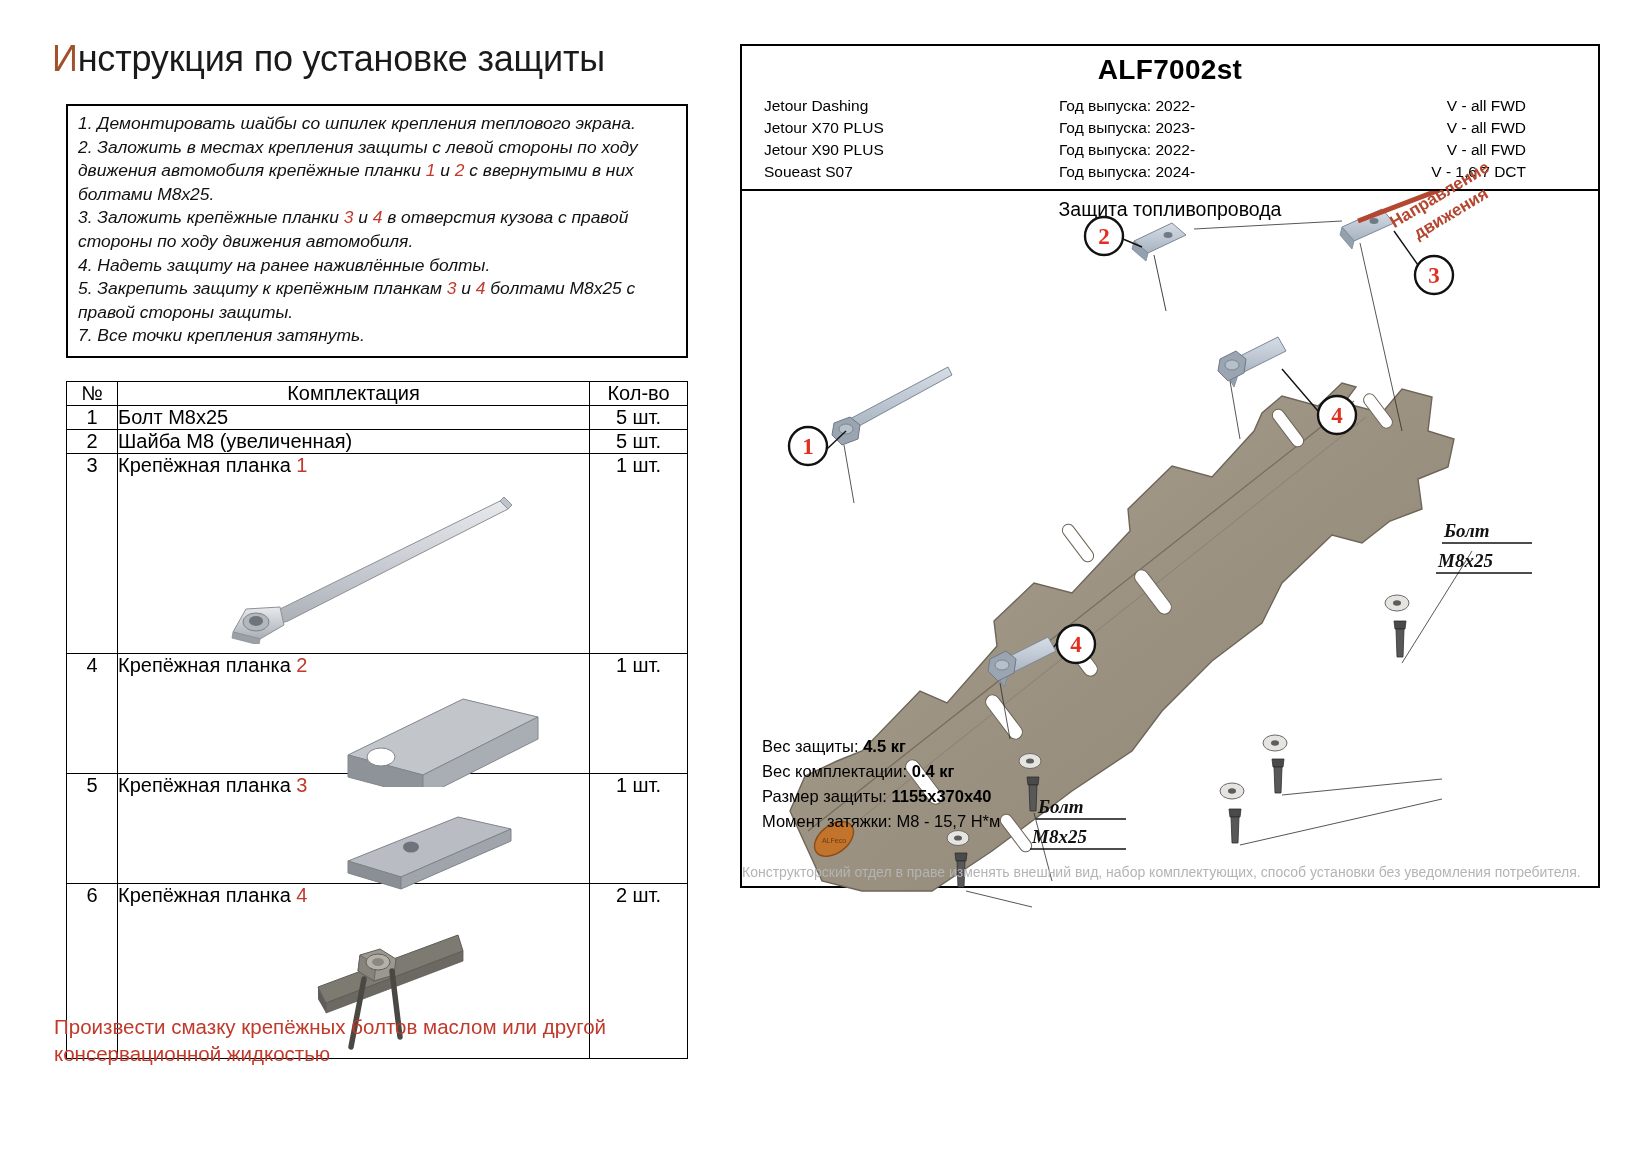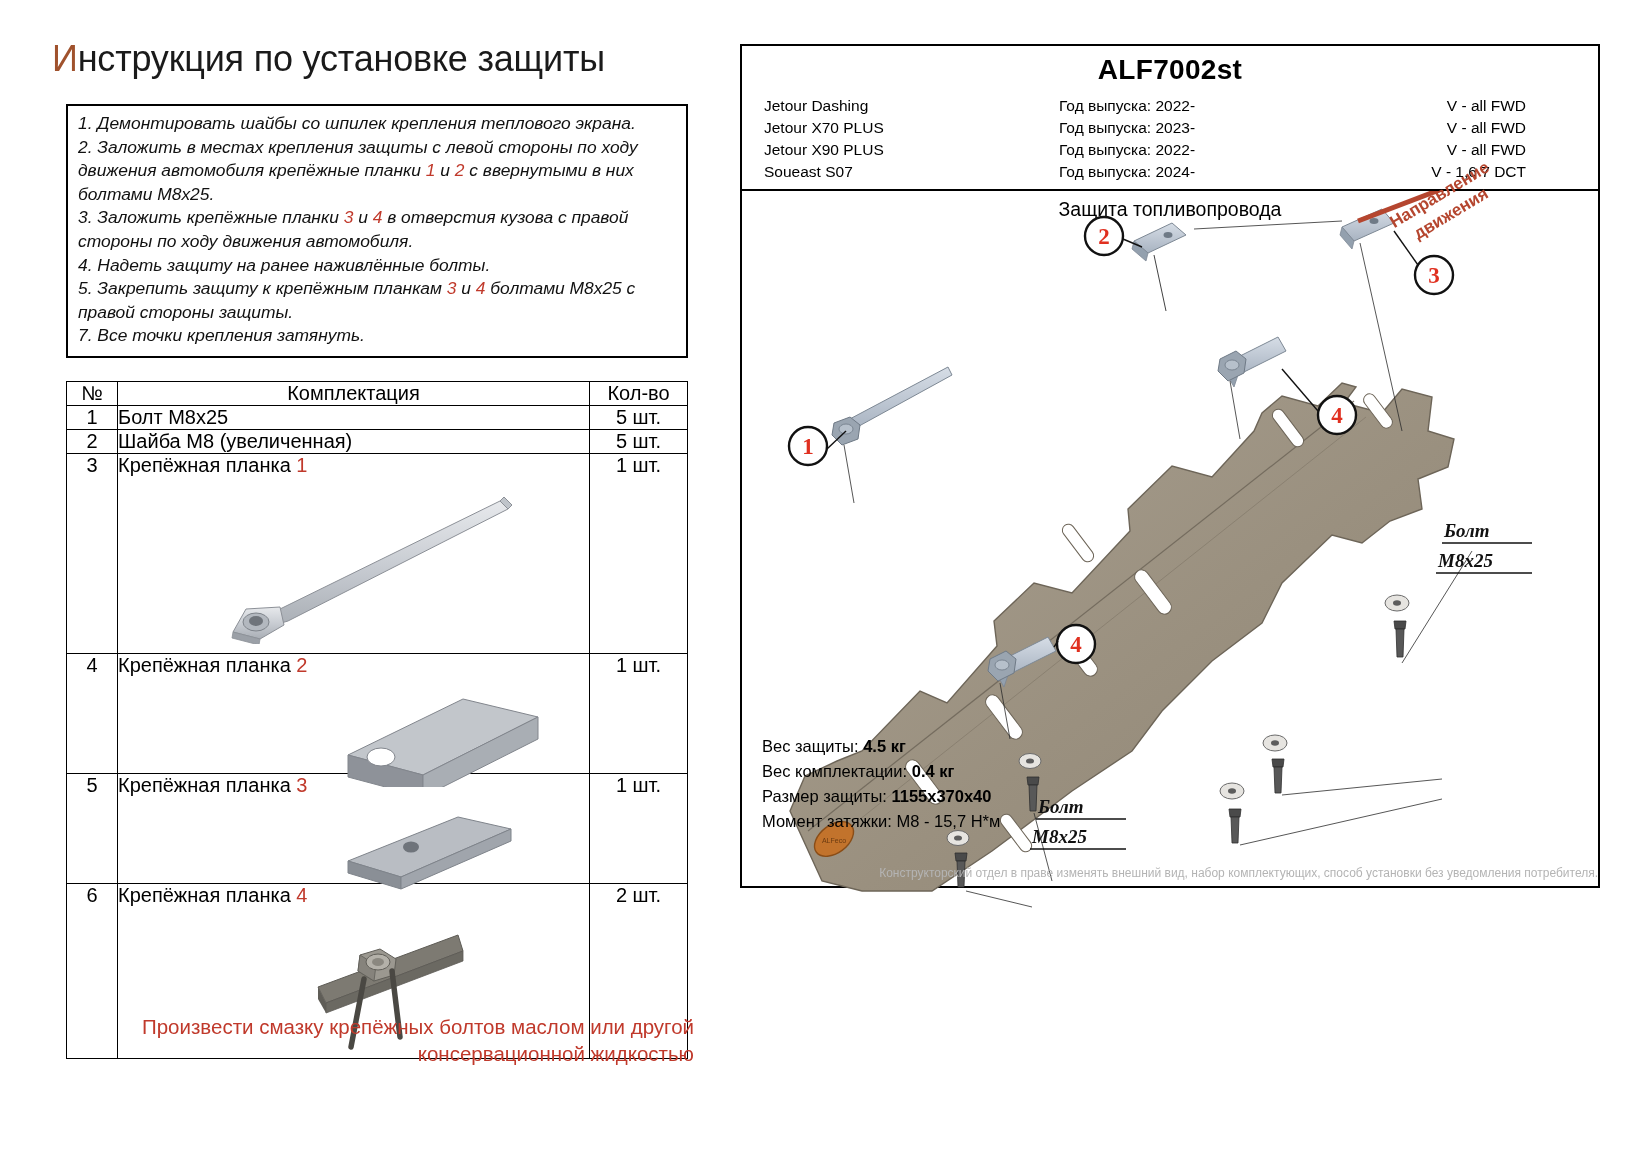--- a/index.html
+++ b/index.html
@@ -22,39 +22,39 @@
   .th{font-size:20px;text-align:center;padding:3px 0 4px 0;font-weight:normal;}
   .cell-no{font-size:20px;text-align:center;padding-top:3px;}
   .cell-name{font-size:20px;padding:3px 0 0 8px;}
   .cell-qty{font-size:20px;text-align:center;padding-top:3px;}
   .rowtall-3{height:200px;}
   .rowtall-4{height:120px;}
   .rowtall-5{height:110px;}
   .rowtall-6{height:175px;}
   .partart{position:relative;width:100%;height:100%;}
 
-  .footer-note{position:absolute;left:40px;top:1013px;width:640px;text-align:right;color:#c0392b;font-size:20.5px;line-height:27px;}
+  .footer-note{position:absolute;left:40px;top:1013px;width:640px;text-align:left;color:#c0392b;font-size:20.5px;line-height:27px;}
 
   
   .right{position:absolute;left:728px;top:44px;width:860px;height:844px;border:2.5px solid #000;box-sizing:border-box;background:#fff;margin-left:12px;}
   .hdr{position:relative;height:145px;border-bottom:2.5px solid #000;box-sizing:border-box;}
   .art-code{position:absolute;left:0;right:0;top:8px;text-align:center;font-size:28px;font-weight:bold;letter-spacing:.3px;}
   .veh-table{position:absolute;left:16px;top:48px;width:826px;border-collapse:collapse;}
   .veh-table td{font-size:15.5px;padding:1.5px 0;line-height:19px;white-space:nowrap;}
   .vt-model{width:295px;padding-left:6px !important;}
   .vt-year{width:320px;}
   .vt-eng{text-align:right;padding-right:58px !important;}
 
   .subtitle{position:absolute;left:0;right:0;top:152px;text-align:center;font-size:19.5px;}
 
   .drawing{position:absolute;left:0;top:145px;width:100%;height:760px;overflow:hidden;}
 
   .specs{position:absolute;left:20px;bottom:52px;font-size:16.5px;line-height:25px;}
   .specs b{font-weight:bold;}
-  .disclaimer{position:absolute;left:0;right:0;bottom:6px;text-align:right;font-size:12px;color:#b4b4b4;}
+  .disclaimer{position:absolute;left:0;right:0;bottom:6px;text-align:left;font-size:14px;color:#b4b4b4;}
 
   .dirlabel{position:absolute;left:1357px;top:232px;width:180px;height:90px;color:#b5462f;font-size:17px;font-weight:bold;
             transform:rotate(-31deg);transform-origin:left top;line-height:22px;text-align:center;}
   .dirlabel span{display:block;}
 </style>
 </head>
 <body>
 
 <div class="page">
 

